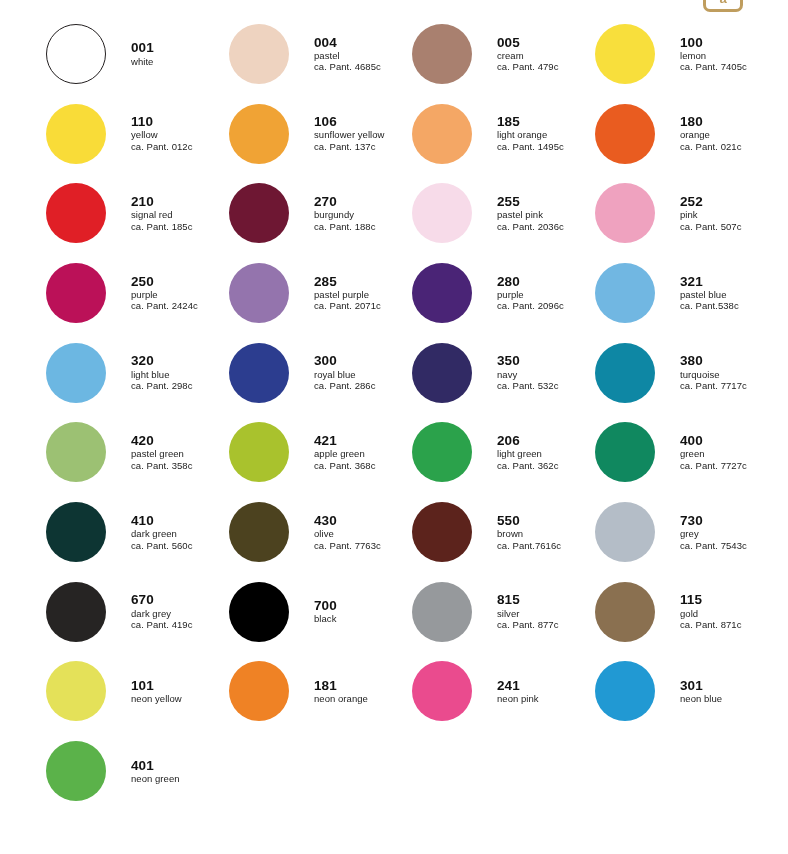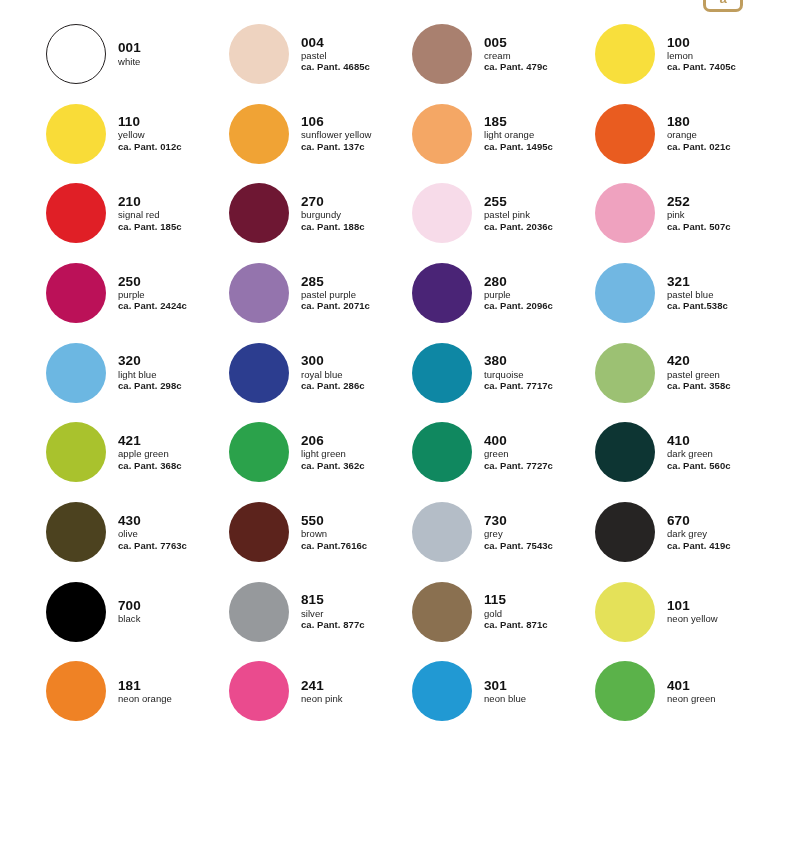--- a/index.html
+++ b/index.html
@@ -61,40 +61,40 @@
     height: 60px;
     border-radius: 50%;
     flex: 0 0 60px;
     box-sizing: border-box;
   }
   .swatch-dot.outlined {
     border: 1px solid #231f20;
   }
 
   .swatch-text {
-    margin-left: 12px;
+    margin-left: 25px;
     line-height: 1.12;
   }
 
   .swatch-code {
     font-size: 13.5px;
     font-weight: bold;
     letter-spacing: 0.1px;
     color: #111111;
     margin-bottom: 1px;
   }
   .swatch-name,
   .swatch-pantone {
     font-size: 9.5px;
     font-weight: normal;
     color: #1c1c1c;
     letter-spacing: 0.05px;
   }
   .swatch-name { margin-top: 1px; }
-  .swatch-pantone { margin-top: 1px; font-weight: bold; }
+  .swatch-pantone { margin-top: 1px; }
   .swatch-pantone:empty { display: none; }
 </style>
 </head>
 <body>
 
 <div id="top-logo">
   <span class="logo-mark">a</span>
 </div>
 
 <div id="swatch-grid">
@@ -235,20 +235,28 @@
     </div>
     <div class="swatch-cell">
       <div class="swatch-dot" style="background-color: rgb(44, 61, 143);"></div>
       <div class="swatch-text">
         <div class="swatch-code">300</div>
         <div class="swatch-name">royal blue</div>
         <div class="swatch-pantone">ca. Pant. 286c</div>
       </div>
     </div>
     <div class="swatch-cell">
+      <div class="swatch-dot" style="background-color: rgb(49, 42, 100);"></div>
+      <div class="swatch-text">
+        <div class="swatch-code">350</div>
+        <div class="swatch-name">navy</div>
+        <div class="swatch-pantone">ca. Pant. 532c</div>
+      </div>
+    </div>
+    <div class="swatch-cell">
       <div class="swatch-dot" style="background-color: rgb(14, 135, 164);"></div>
       <div class="swatch-text">
         <div class="swatch-code">380</div>
         <div class="swatch-name">turquoise</div>
         <div class="swatch-pantone">ca. Pant. 7717c</div>
       </div>
     </div>
     <div class="swatch-cell">
       <div class="swatch-dot" style="background-color: rgb(156, 193, 115);"></div>
       <div class="swatch-text">

